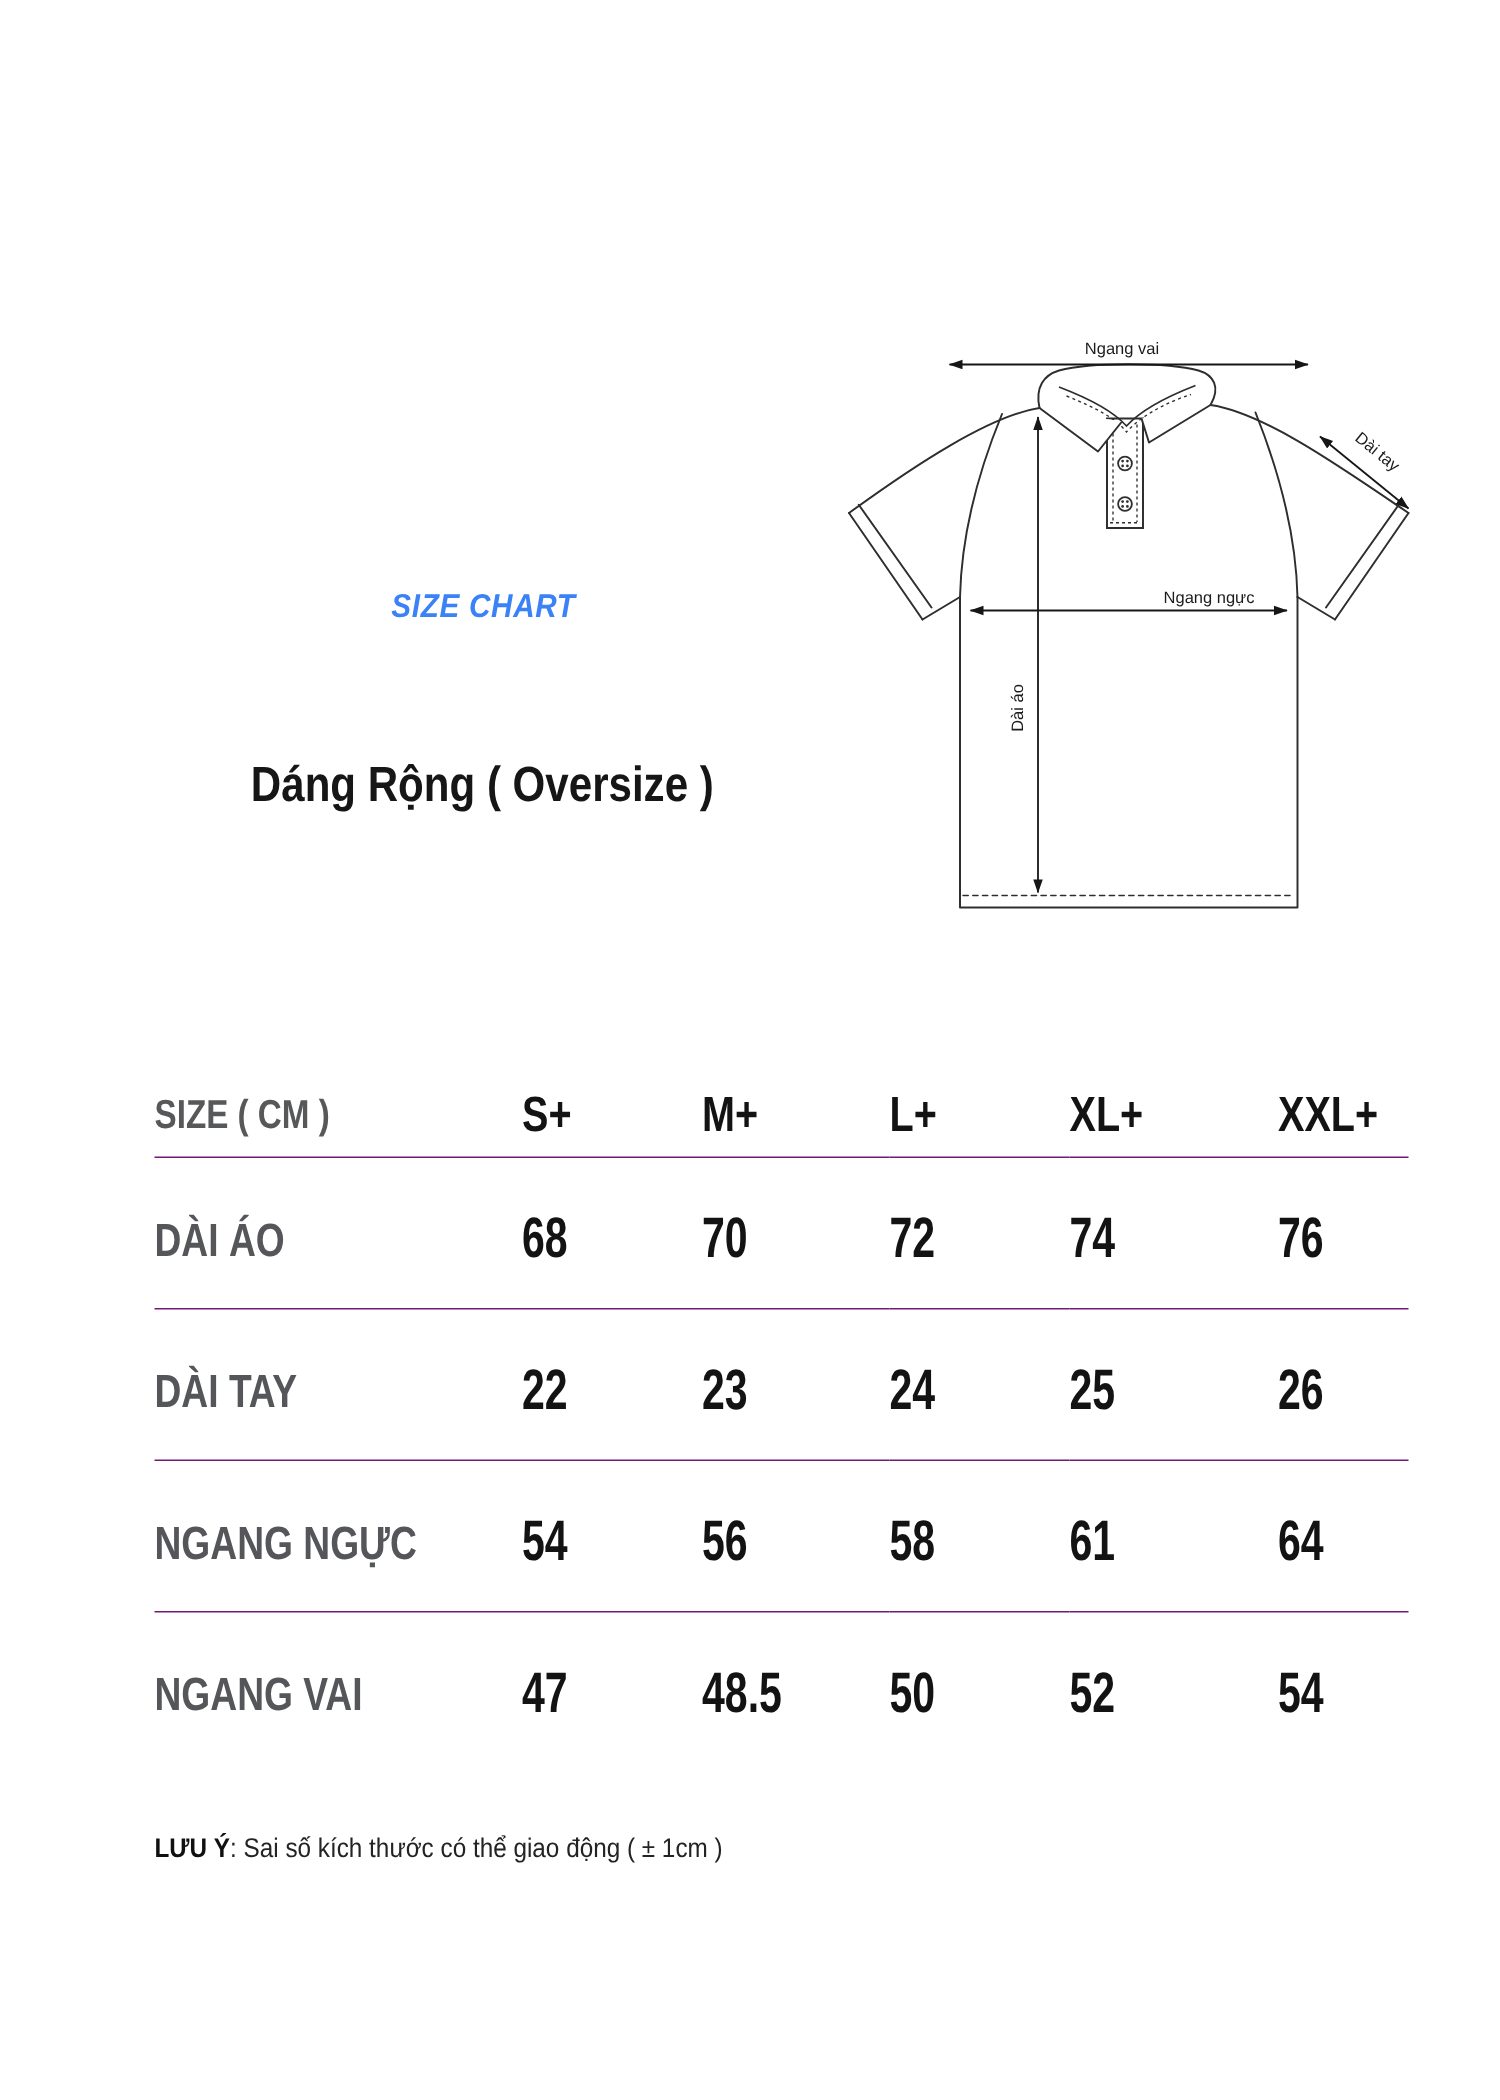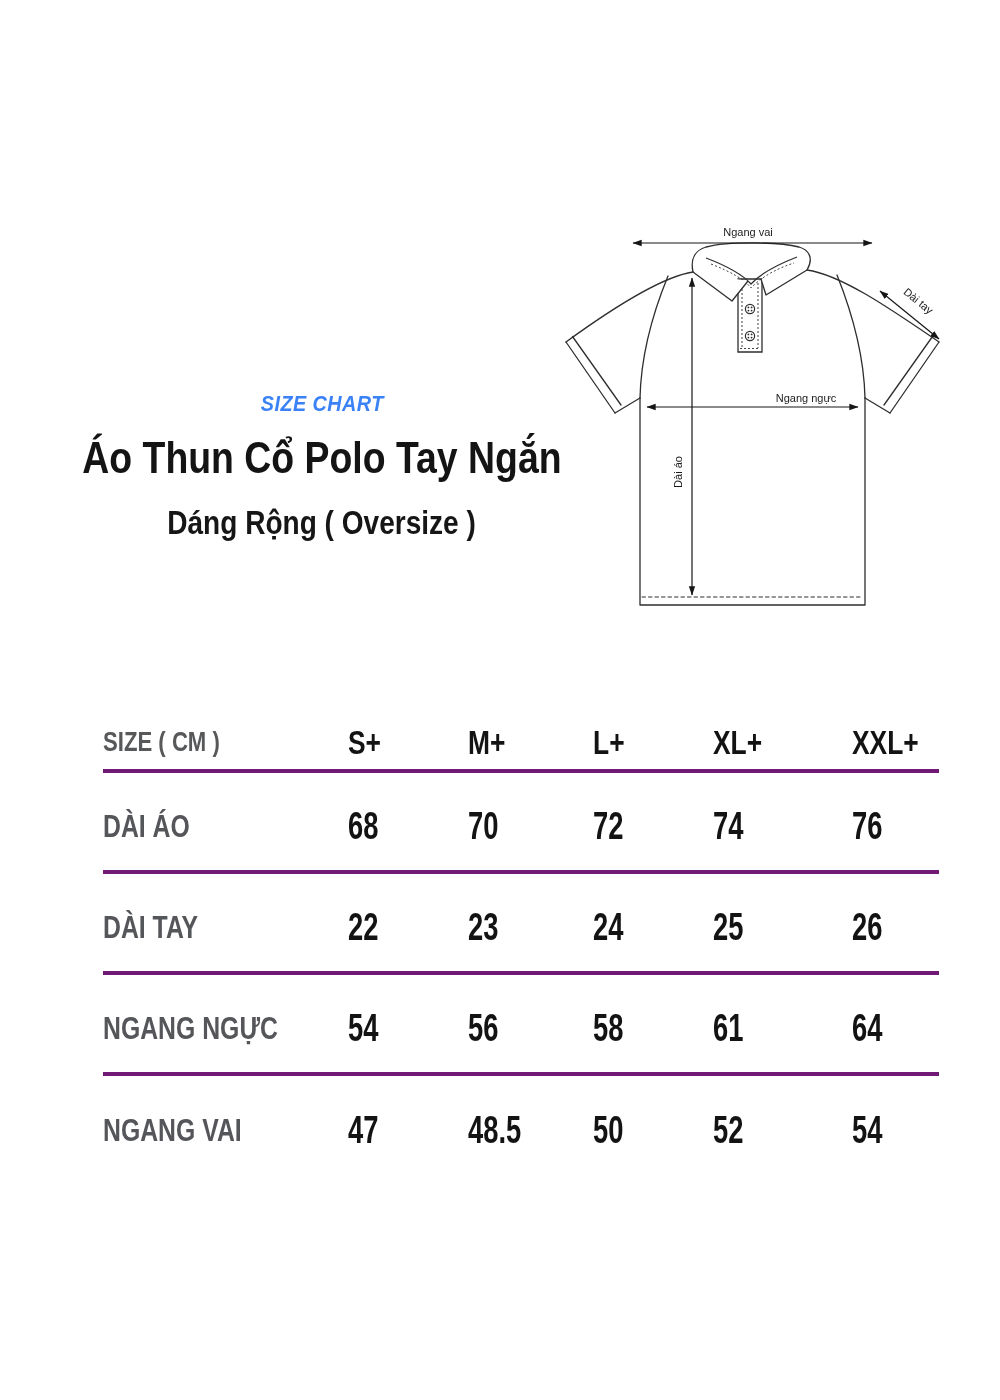--- a/index.html
+++ b/index.html
@@ -19,38 +19,37 @@
   .subtitle .sx { transform:scaleX(.85); }
   
   .diagram { position:absolute; left:555px; top:205px; width:420px; height:420px; }
   .diagram text { font-family:"Liberation Sans","DejaVu Sans",sans-serif; font-size:11px; fill:#1b1b1b; }
   
   table.size { position:absolute; left:103px; top:710px; width:836px;
                border-collapse:collapse; table-layout:fixed; }
   table.size th, table.size td { text-align:left; vertical-align:middle; padding:0; overflow:visible; white-space:nowrap; }
   table.size th { height:61px; }
   table.size td { height:101px; }
-  tr.ruled th, tr.ruled td { border-bottom:4px solid #701a75; }
+  tr.ruled th, tr.ruled td { border-bottom:1px solid #701a75; }
   .cx { display:inline-block; transform-origin:0 50%; position:relative; }
   .cornerx { font-size:27px; font-weight:bold; color:#57585a; transform:scaleX(.82); top:3px; }
   .sz      { font-size:33px; font-weight:bold; color:#131313; transform:scaleX(.8);  top:3px; }
   .lblx    { font-size:31px; font-weight:bold; color:#55565a; transform:scaleX(.8);  top:5px; }
   .val     { font-size:38px; font-weight:bold; color:#131313; transform:scaleX(.72); top:5px; }
   
   .note { position:absolute; left:103px; top:1222px; font-size:18px; color:#232323; white-space:nowrap; }
   .note .notex { display:inline-block; transform:scaleX(.9); transform-origin:0 50%; }
   .note b { color:#101010; }
 </style>
 </head>
 <body>
 
 <div class="page">
 
   <div class="tline eyebrow"><span class="sx">SIZE CHART</span></div>
-  <div class="tline title"><span class="sx">Áo Thun Cổ Polo Tay Ngắn</span></div>
   <div class="tline subtitle"><span class="sx">Dáng Rộng ( Oversize )</span></div>
 
   <svg class="diagram" viewBox="0 0 420 420">
     <defs>
       <marker id="ah" viewBox="0 0 10 7" refX="8.5" refY="3.5" markerWidth="8.5" markerHeight="7" orient="auto-start-reverse">
         <path d="M0,0.4 L9,3.5 L0,6.6 Z" fill="#161616"></path>
       </marker>
     </defs>
 
     <g stroke="#2e2e2e" stroke-width="1.3" fill="none" stroke-linejoin="round" stroke-linecap="round">
@@ -159,14 +158,19 @@
       <td><span class="cx lblx">NGANG VAI</span></td>
       <td><span class="cx val">47</span></td>
       <td><span class="cx val">48.5</span></td>
       <td><span class="cx val">50</span></td>
       <td><span class="cx val">52</span></td>
       <td><span class="cx val">54</span></td>
     </tr>
   </tbody>
     </table>
 
+  <div class="note">
+    <span class="notex">
+      <b>LƯU Ý</b><span>: Sai số kích thước có thể giao động ( ± 1cm )</span>
+    </span>
+  </div>
 
 </div>
 
 </body></html>

